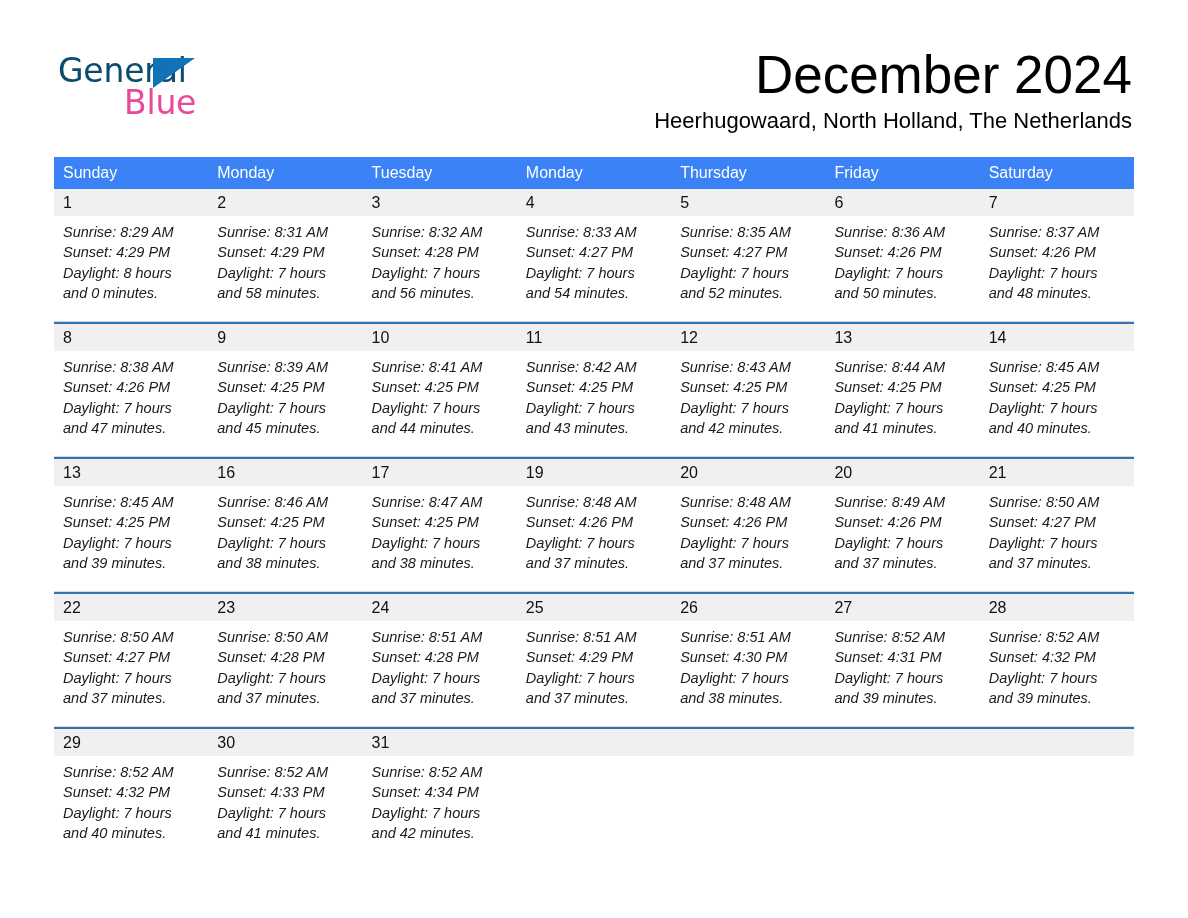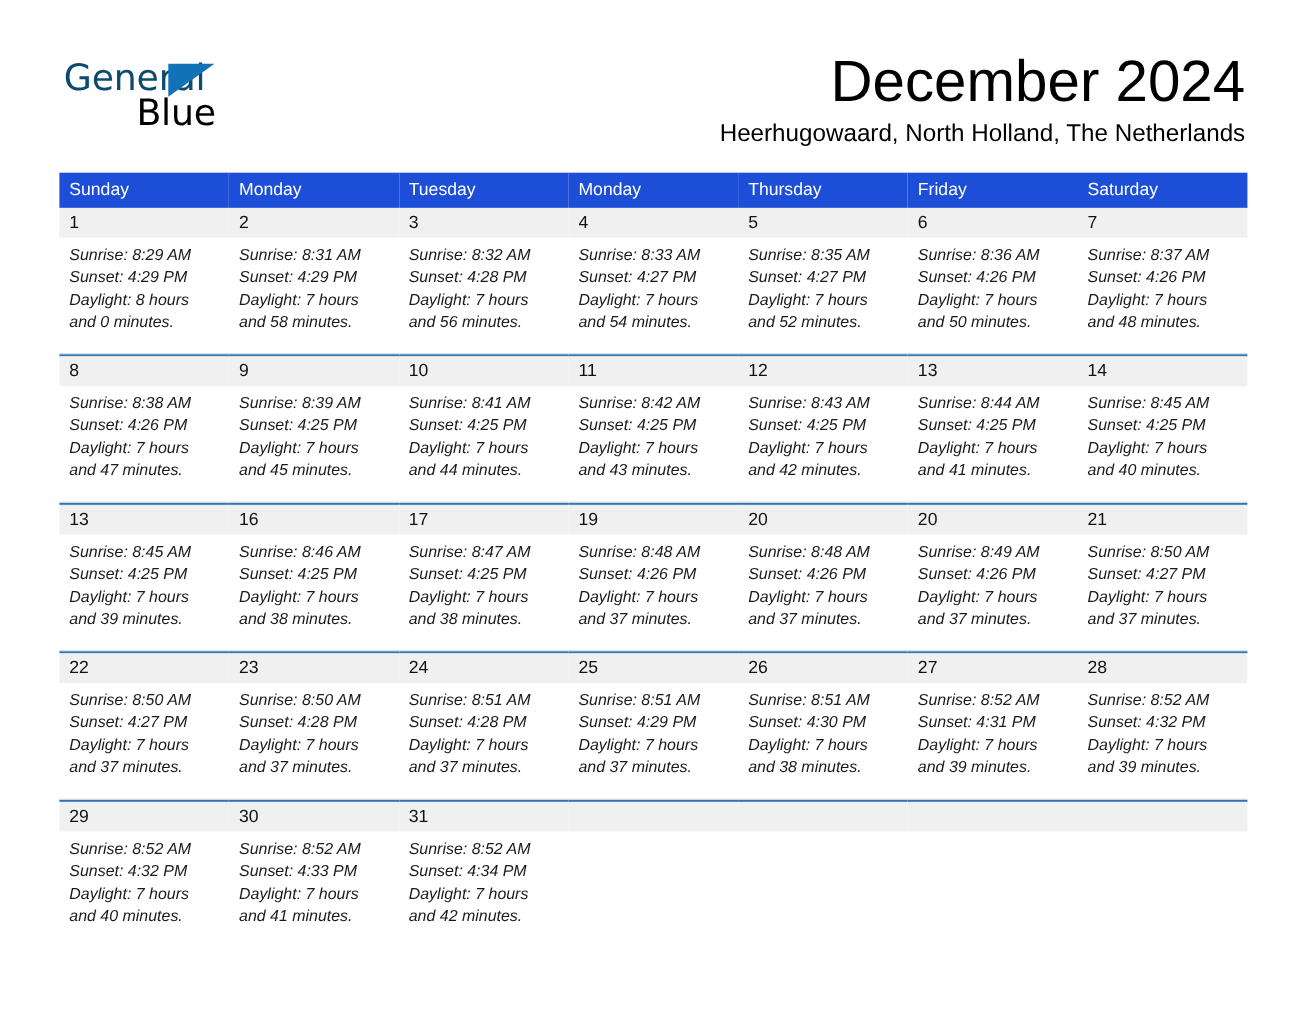--- a/index.html
+++ b/index.html
@@ -55,21 +55,21 @@
     height: 0;
     border-top: 30px solid #1272b8;
     border-right: 42px solid transparent;
   }
   .logo-blue {
     position: absolute;
     left: 66px;
     top: 32px;
     font-size: 33px;
     line-height: 38px;
-    color: #000000;
+    color: #ec4899;
     letter-spacing: -0.2px;
     font-family: "DejaVu Sans", sans-serif;
     font-weight: 400;
   }
 
   .title-block {
     position: absolute;
     right: 56px;
     top: 50px;
     text-align: right;
@@ -93,21 +93,21 @@
   
   .calendar {
     position: absolute;
     left: 54px;
     top: 157px;
     width: 1080px;
     border-collapse: collapse;
     table-layout: fixed;
   }
   .calendar th {
-    background: #1d4ed8;
+    background: #3b82f6;
     color: #ffffff;
     font-size: 16px;
     font-weight: 400;
     text-align: left;
     padding: 7px 0 7px 9px;
     height: 17px;
     line-height: 18px;
     border: none;
   }
   .calendar td {

